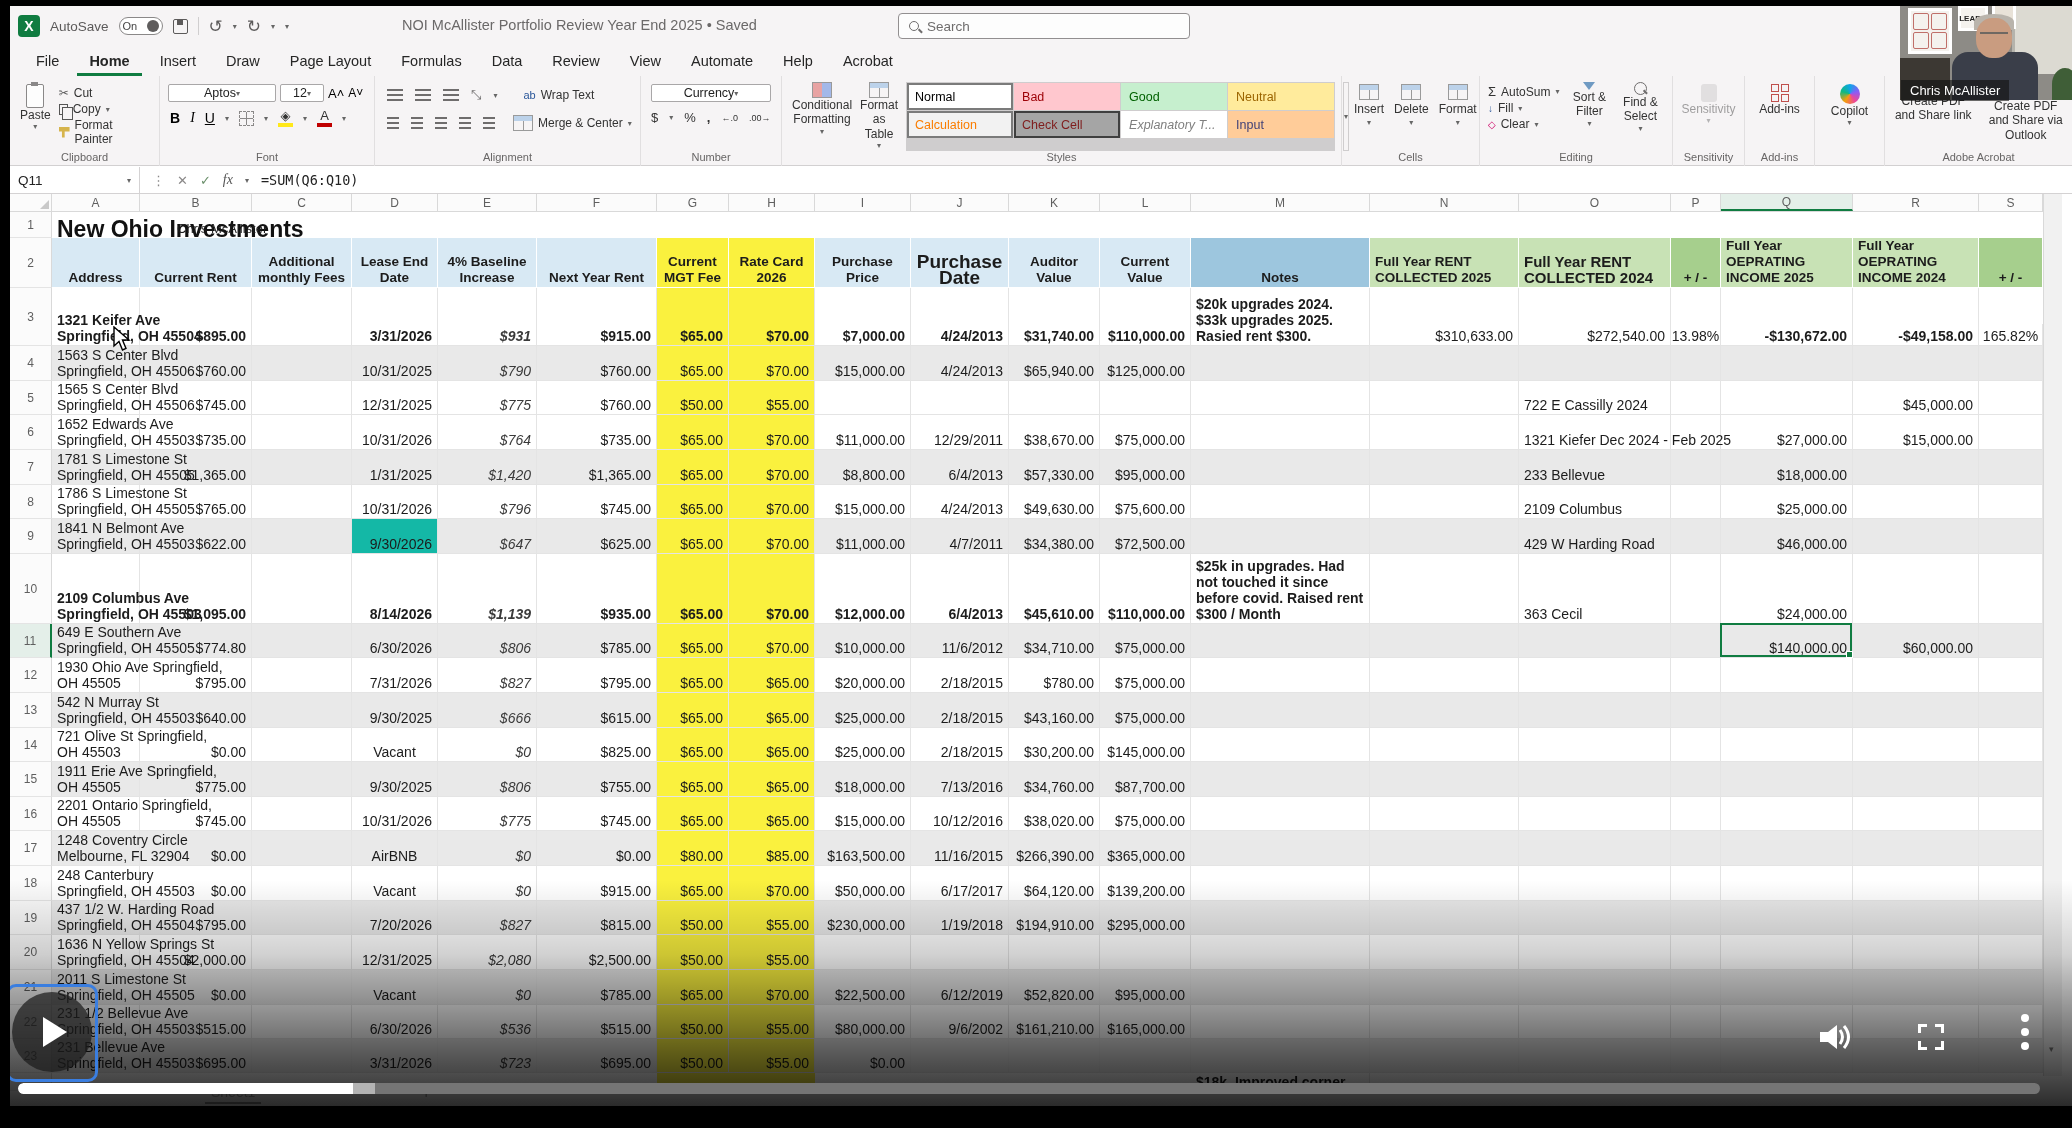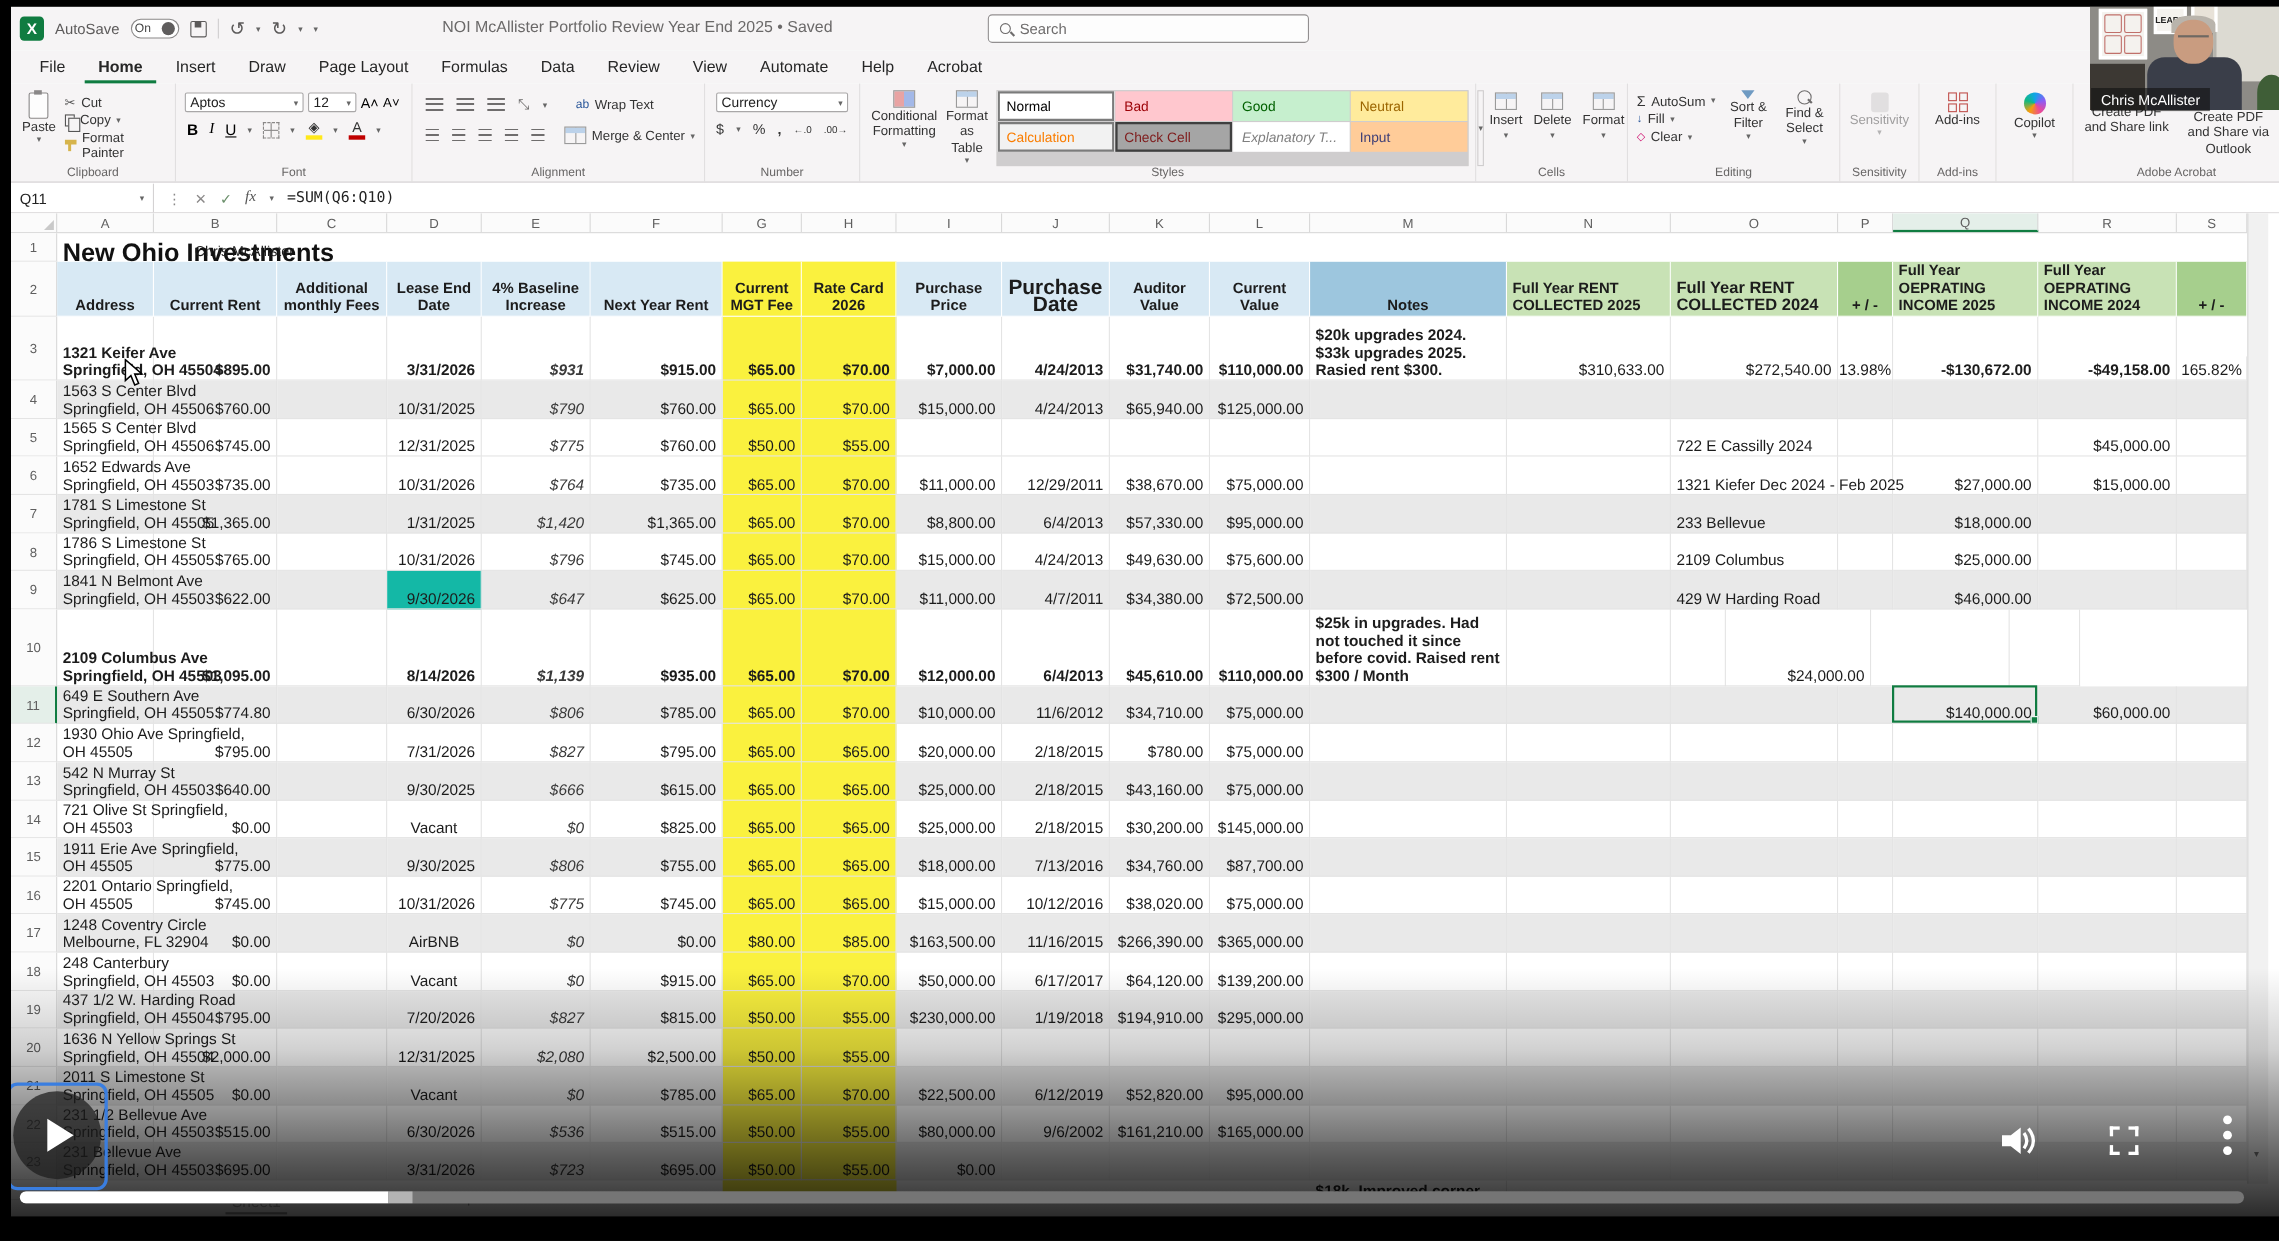--- a/index.html
+++ b/index.html
@@ -28,21 +28,21 @@
   .menubar{position:absolute;left:0;top:40px;width:100%;height:30px;background:#f6f4f5;display:flex;align-items:flex-end;padding:0 0 0 14px;gap:6px}
   .mtab{font-size:14.5px;color:#262626;padding:5px 12px 7px;white-space:nowrap}
   .mtab.active{font-weight:bold;border-bottom:3px solid #107c41;padding-bottom:4px}
 
   
   .ribbon{position:absolute;left:0;top:70px;width:100%;height:90px;background:#f6f4f5;border-bottom:1px solid #d2d0d1}
   .grp{position:absolute;top:0;height:90px;border-right:1px solid #e1dfe0}
   .grp-label{position:absolute;bottom:3px;left:0;width:100%;text-align:center;font-size:11px;color:#676565}
   .rsm{font-size:12px;color:#333;display:flex;align-items:center;gap:5px;margin:2px 0}
   .car{font-size:8px;color:#666}
-  .combo{border:1px solid #a9a7a8;background:#fff;font-size:12.5px;color:#222;display:flex;align-items:center;justify-content:space-between;padding:1px 4px;border-radius:2px}
+  .combo{border:1px solid #a9a7a8;background:#fff;font-size:12.5px;color:#222;display:flex;align-items:center;justify-content:center;padding:1px 4px;border-radius:2px}
   .bigbtn{display:flex;flex-direction:column;align-items:center;font-size:12px;color:#333;text-align:center;line-height:1.2}
   .clip{width:18px;height:24px;border:1.6px solid #8a8888;border-radius:2px;position:relative;background:#fdfdfd}
   .clip:before{content:"";position:absolute;left:4px;top:-3px;width:7px;height:4px;background:#8a8888}
   .scis{font-size:12px;color:#555}
   .ic-copy{width:9px;height:11px;border:1.3px solid #555;position:relative}
   .ic-copy:after{content:"";position:absolute;left:2.5px;top:2.5px;width:9px;height:11px;border:1.3px solid #555;background:#f6f4f5}
   .ic-fp{width:11px;height:11px;background:#d6b44c;clip-path:polygon(0 0,100% 0,100% 45%,55% 45%,55% 100%,30% 100%,30% 45%,0 45%)}
   .bld{font-weight:bold;font-size:14px}.itl{font-style:italic;font-size:14px;font-family:"Liberation Serif",serif}.und{text-decoration:underline;font-size:14px}
   .ic-bord{width:15px;height:15px;border:1px dashed #8a8888;background:
     linear-gradient(#8a8888,#8a8888) center/100% 1px no-repeat,
@@ -659,20 +659,21 @@
             <div class="cell ar b e-it" style="width: 99px;">$1,139</div>
             <div class="cell ar b" style="width: 120px;">$935.00</div>
             <div class="cell ar b" style="width: 72px;">$65.00</div>
             <div class="cell ar b" style="width: 86px;">$70.00</div>
             <div class="cell ar b" style="width: 96px;">$12,000.00</div>
             <div class="cell ar b" style="width: 98px;">6/4/2013</div>
             <div class="cell ar b" style="width: 91px;">$45,610.00</div>
             <div class="cell ar b" style="width: 91px;">$110,000.00</div>
             <div class="cell al b wrapc" style="width: 179px;">$25k in upgrades. Had not touched it since before covid. Raised rent $300 / Month</div>
             <div class="cell ar" style="width: 149px;"></div>
+            <div class="cell al ovf" style="width: 152px;">363 Cecil</div>
             <div class="cell ar" style="width: 50px;"></div>
             <div class="cell ar" style="width: 132px;">$24,000.00</div>
             <div class="cell ar" style="width: 126px;"></div>
             <div class="cell ar" style="width: 64px;"></div>
           </div>
           <div class="row" style="height: 34px; z-index: 1;">
             <div class="rn selrow" style="height: 34px;">11</div>
             <div class="cell al ovf" style="width: 88px; background: rgb(233, 233, 233); white-space: pre;">649 E Southern Ave
 Springfield, OH 45505</div>
             <div class="cell ar" style="width: 112px; background: rgb(233, 233, 233);">$774.80</div>

